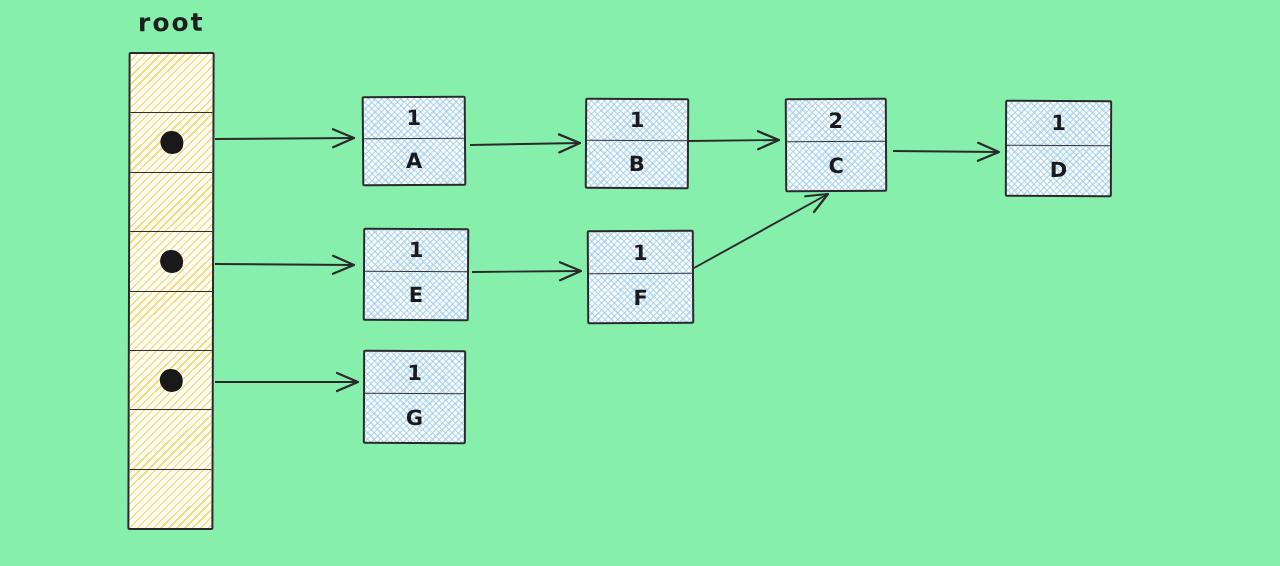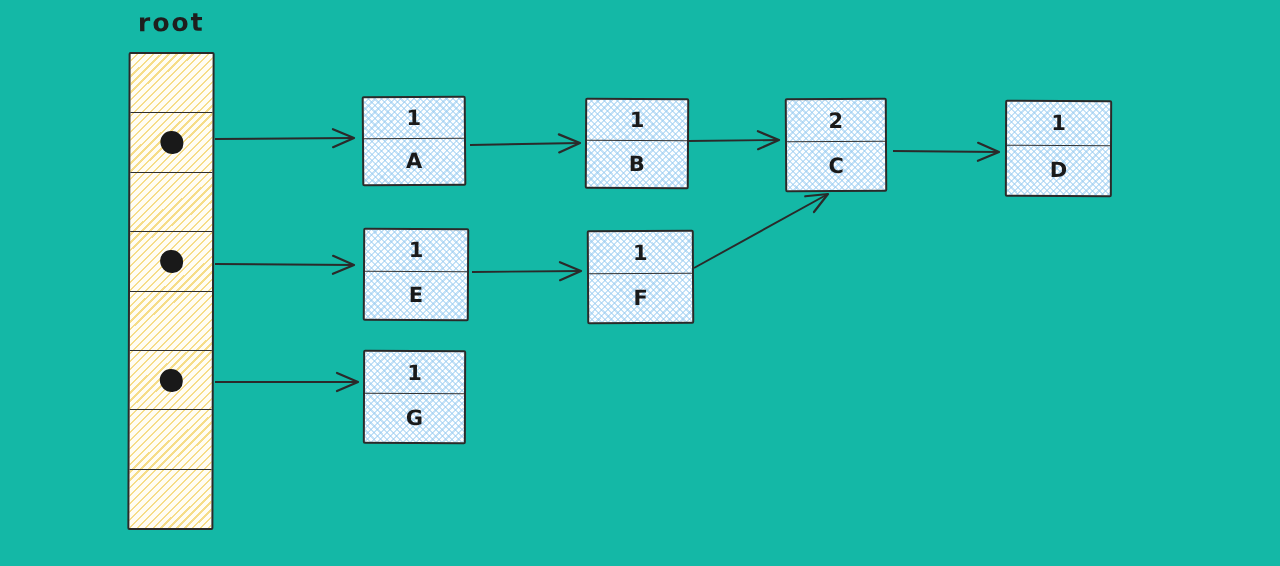--- a/index.html
+++ b/index.html
@@ -6,21 +6,21 @@
     margin: 0;
     padding: 0;
     background: #ffffff;
     font-family: "DejaVu Sans", "Liberation Sans", sans-serif;
   }
   .canvas {
     position: relative;
     width: 1280px;
     height: 566px;
     overflow: hidden;
-    background: #14b8a6;
+    background: #86efac;
   }
   .root-label {
     position: absolute;
     left: 138px;
     top: 8px;
     font-size: 25px;
     font-weight: bold;
     color: #1e1e1e;
     letter-spacing: 2px;
     transform: rotate(-0.5deg);

